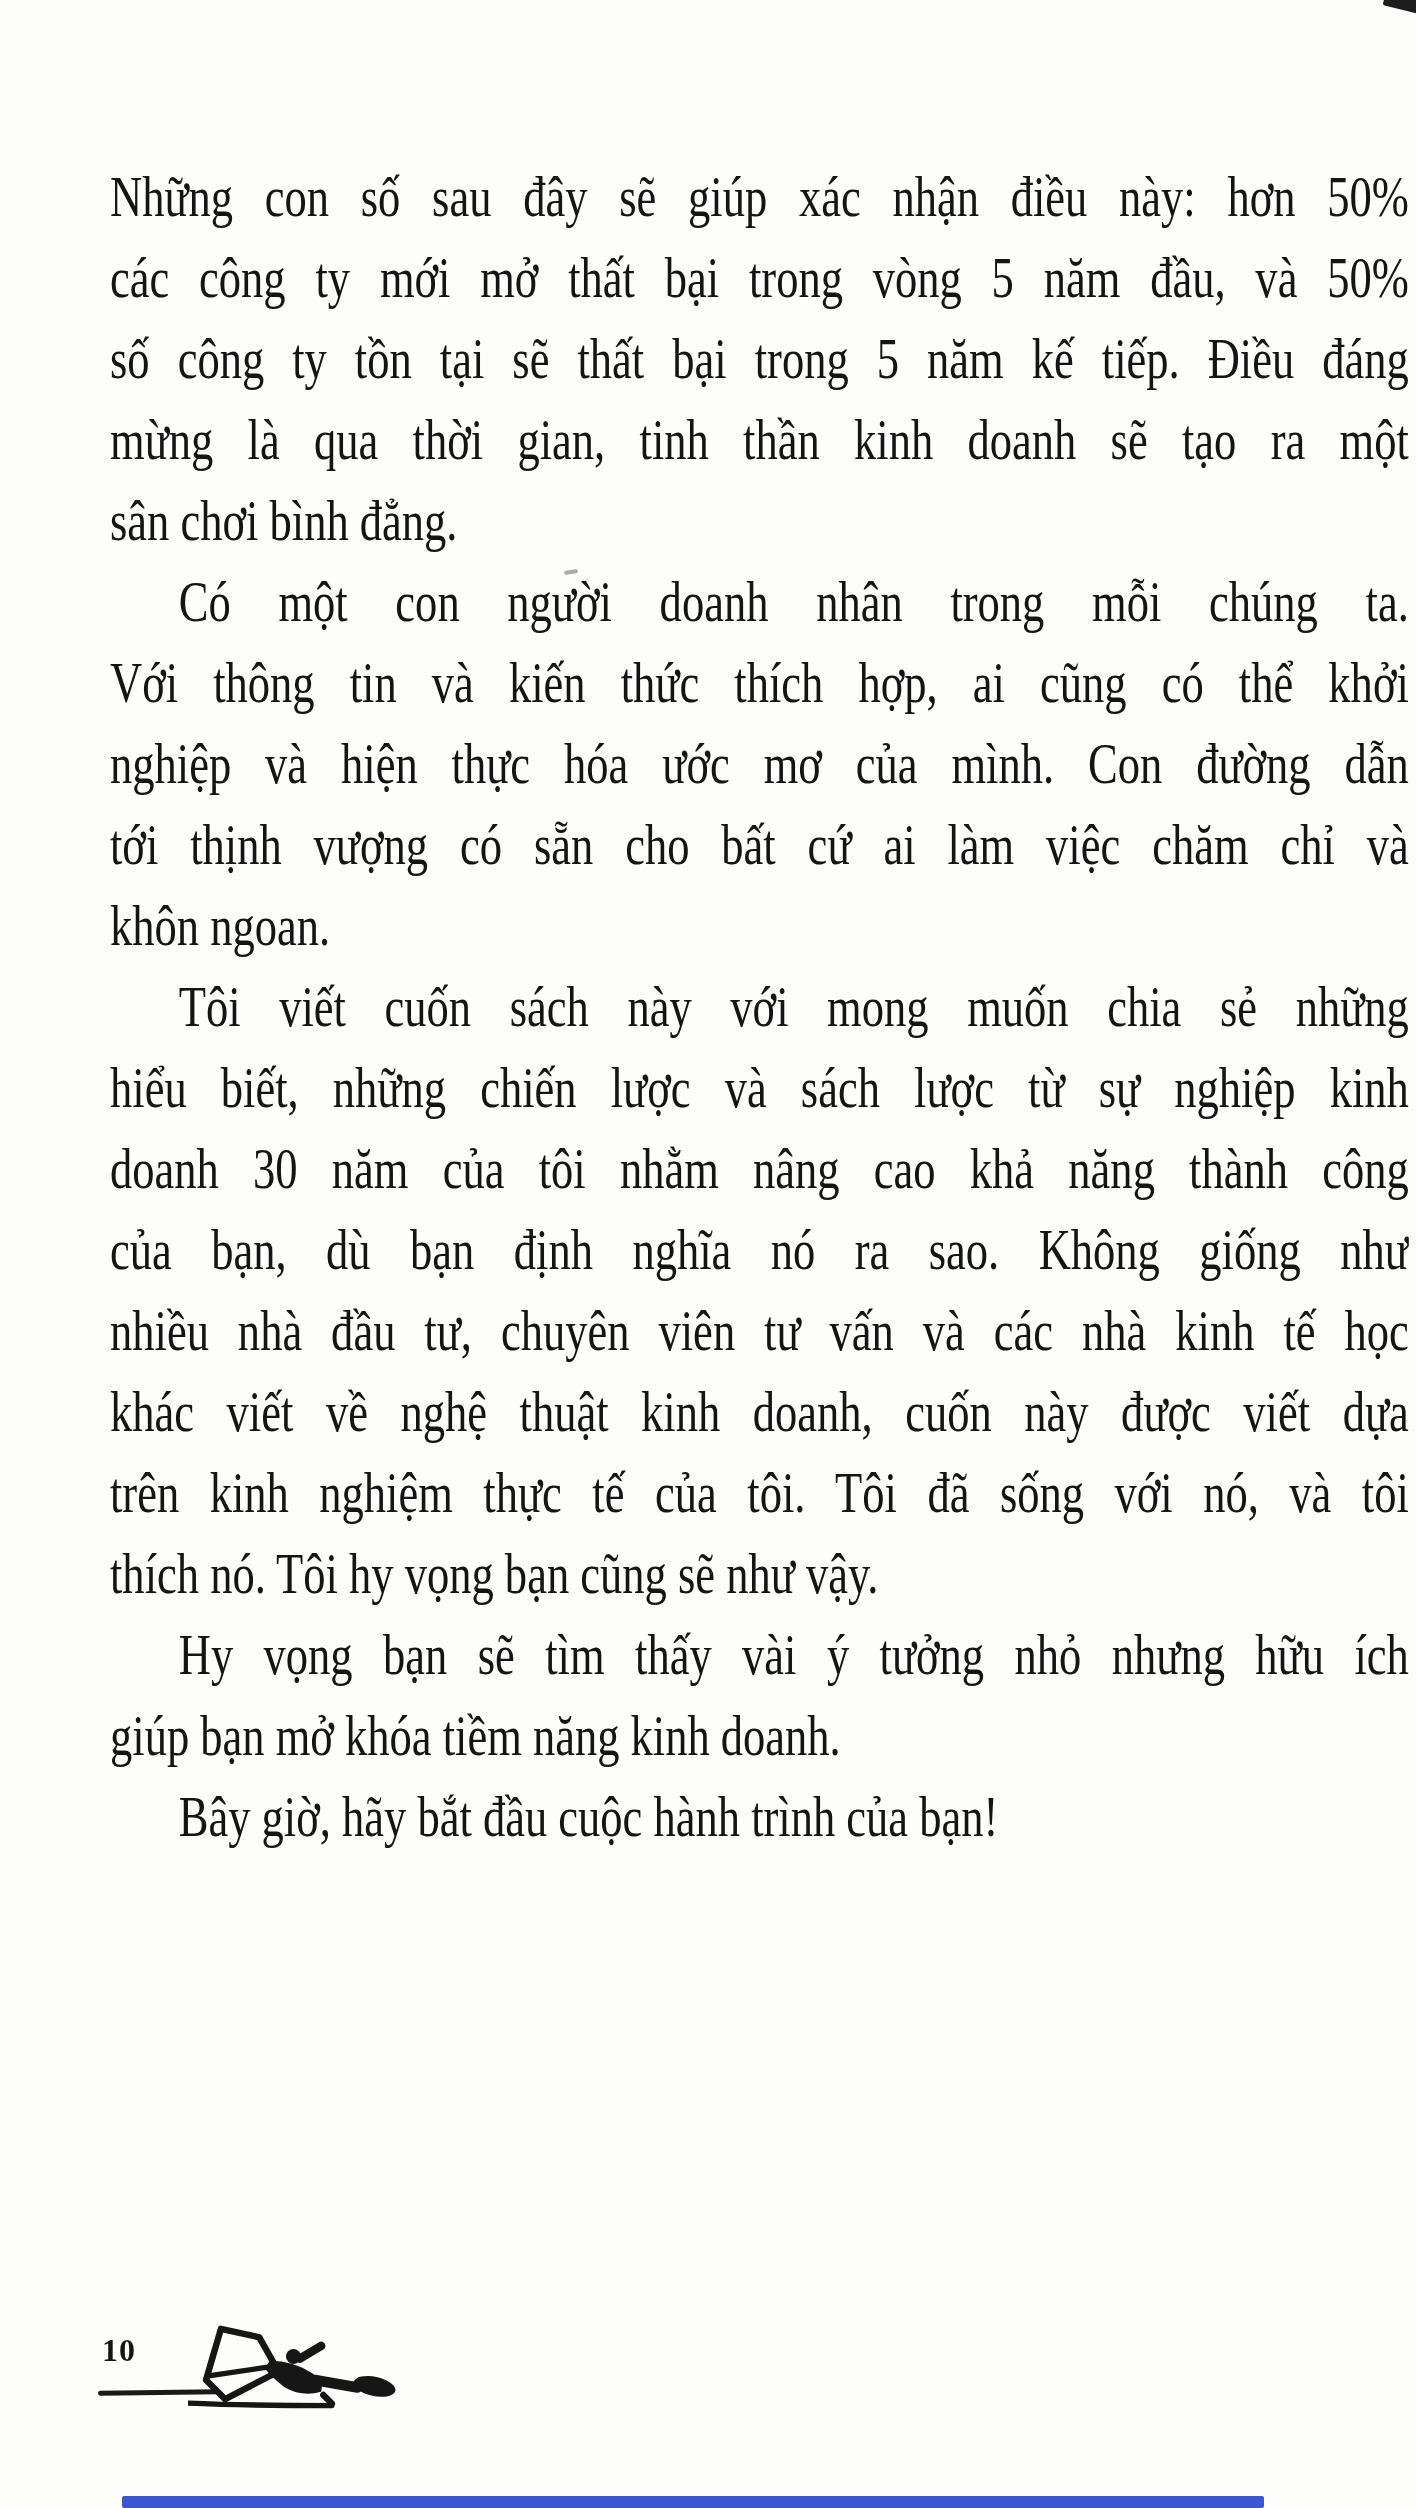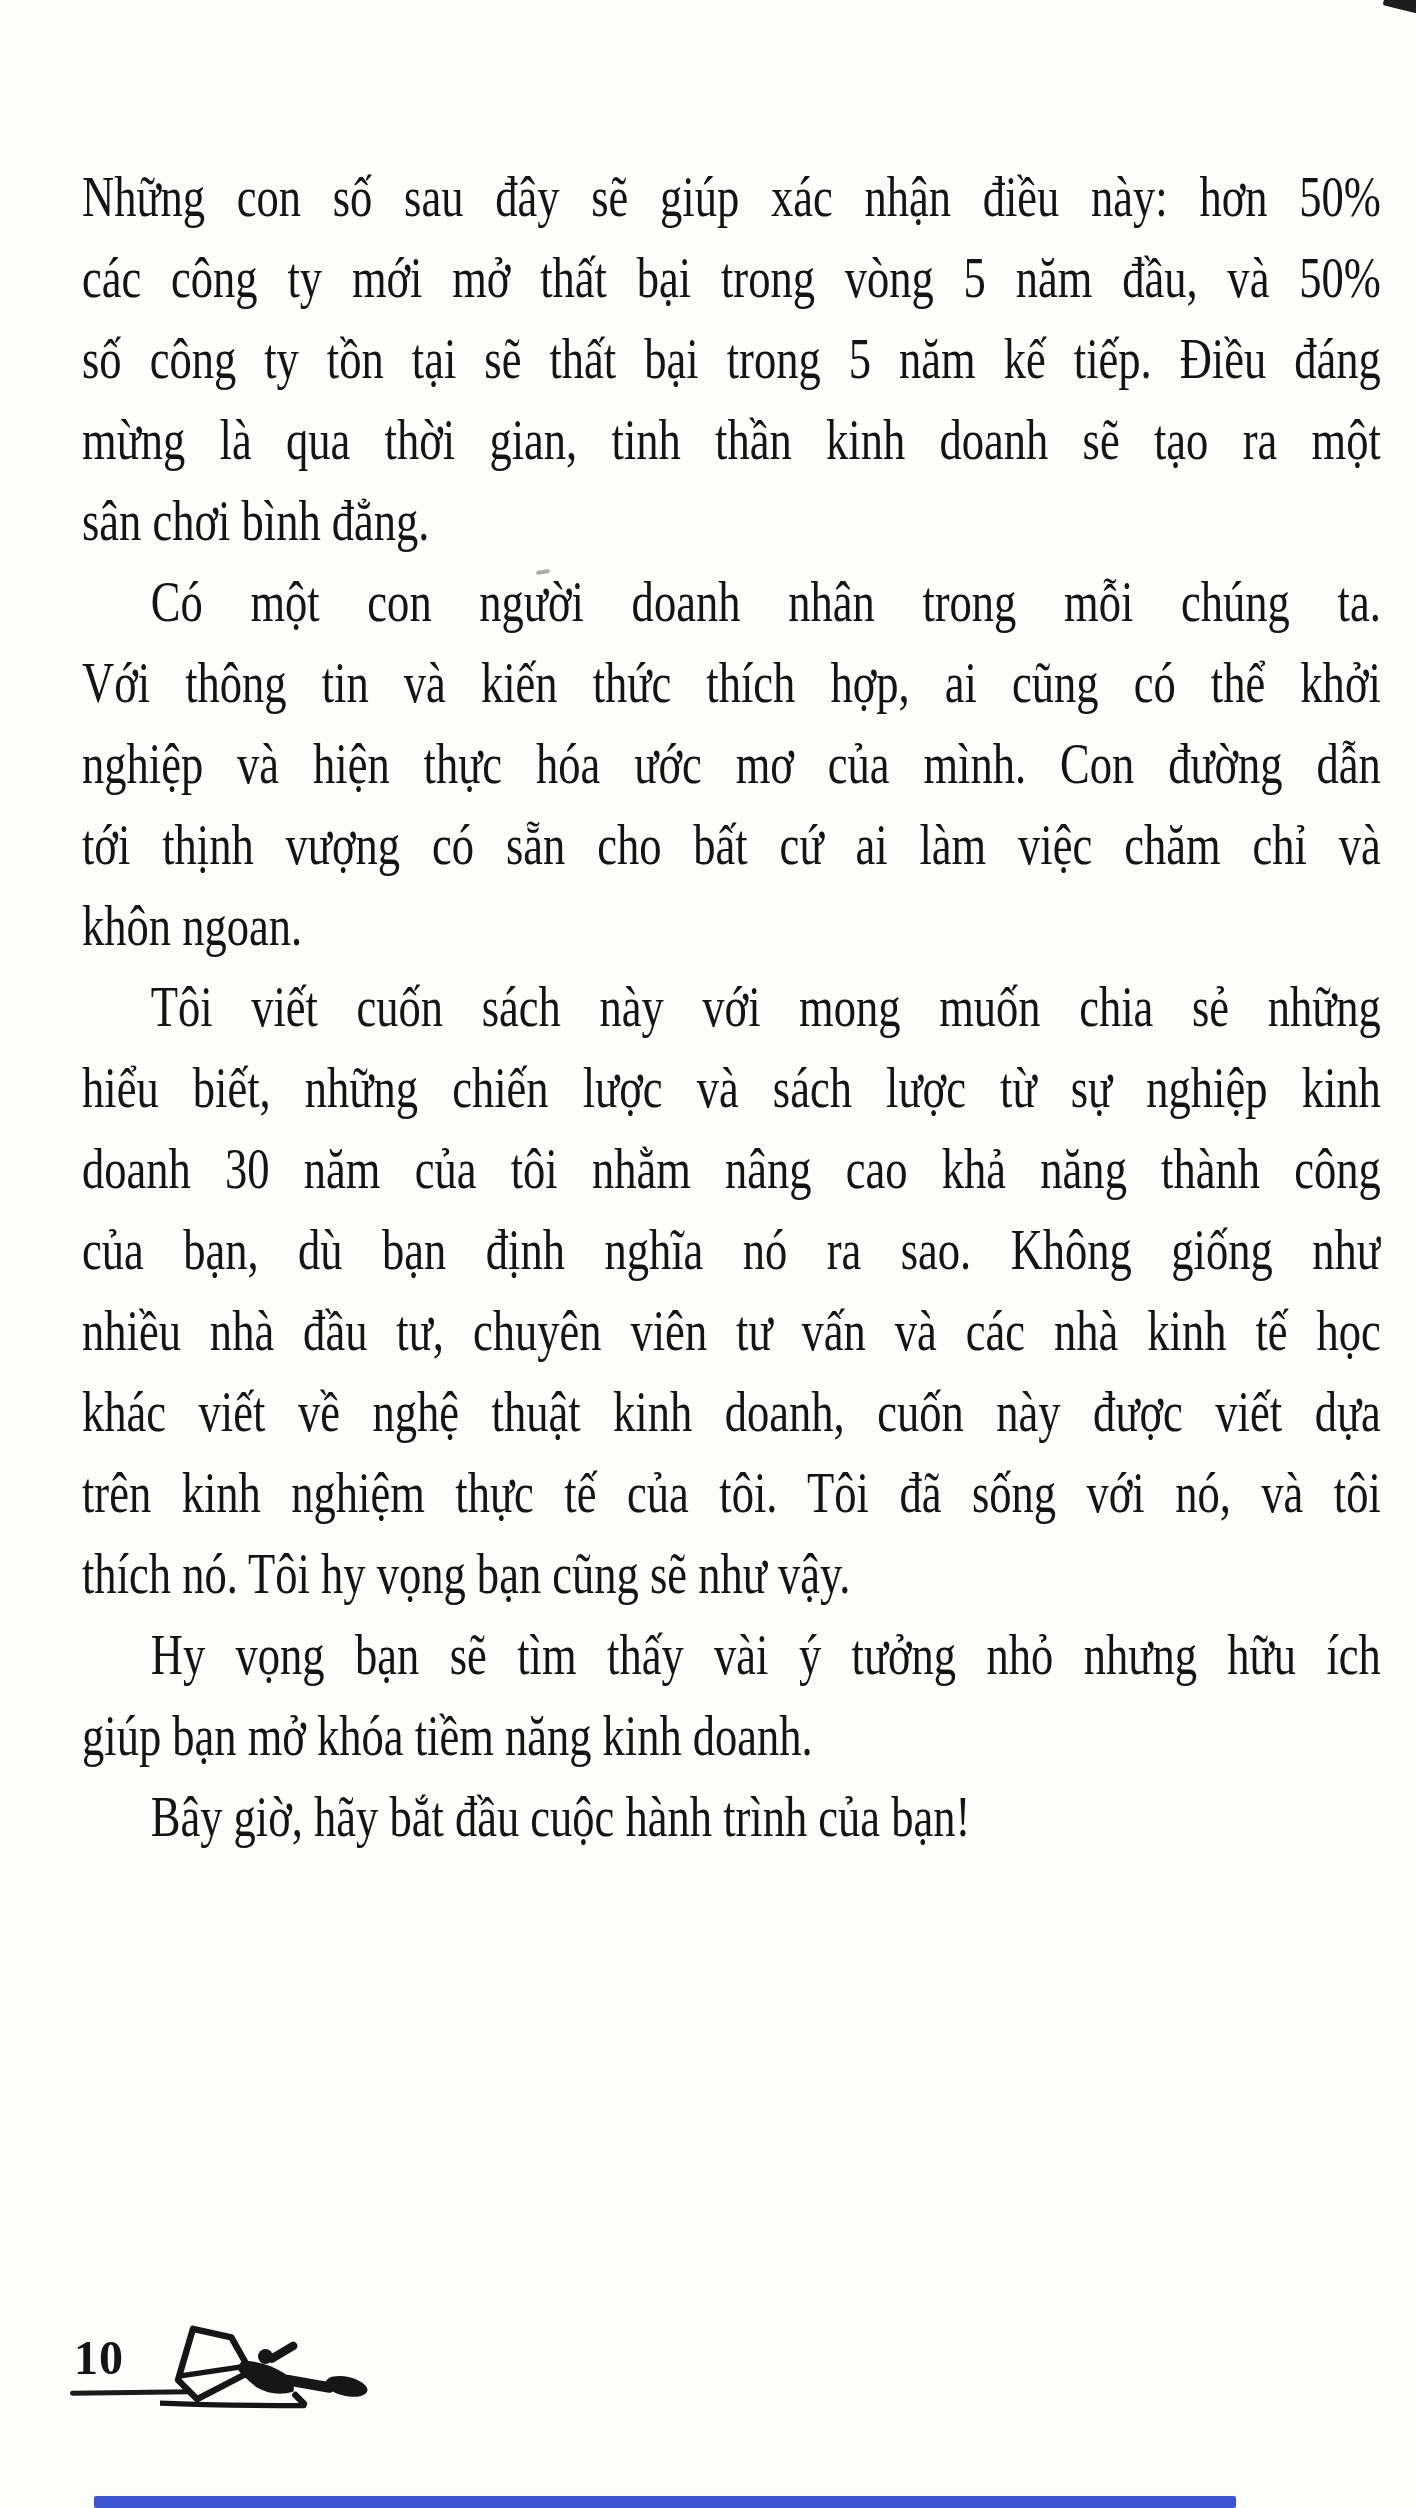--- a/index.html
+++ b/index.html
@@ -4,21 +4,21 @@
 <style>
   html,body{margin:0;padding:0;}
   body{
     width:1416px;height:2508px;
     background:#fdfdfc;
     position:relative;
     overflow:hidden;
     font-family:"Liberation Serif","DejaVu Serif",serif;
     color:#151414;
   }
-  .page{position:absolute;inset:0;}
+  .page{position:absolute;inset:0;margin-left:28px;}
   
   .textblock{
     position:absolute;left:82px;top:156px;
     width:1300px;height:1720px;
   }
   .squeeze{
     width:1663px;
     transform:scaleX(0.781);
     transform-origin:0 0;
   }
@@ -33,21 +33,21 @@
     white-space:normal;
     letter-spacing:0px;
   }
   .last{text-align-last:left;}
   .ind{text-indent:88px;}
 
   
   .footer{position:absolute;left:68px;top:2316px;width:330px;height:96px;}
   .pgnum{
     position:absolute;left:6px;top:18px;
-    font-size:48px;font-weight:700;line-height:1;
+    font-size:32px;font-weight:700;line-height:1;
     letter-spacing:1px;
   }
   .pg-underline{
     position:absolute;left:2px;top:74px;width:122px;height:5px;
     background:#1a1a1a;border-radius:3px;transform:rotate(-0.8deg);
   }
   .ornament{position:absolute;left:92px;top:0px;width:228px;height:96px;}
 
   
   .corner-artifact{

